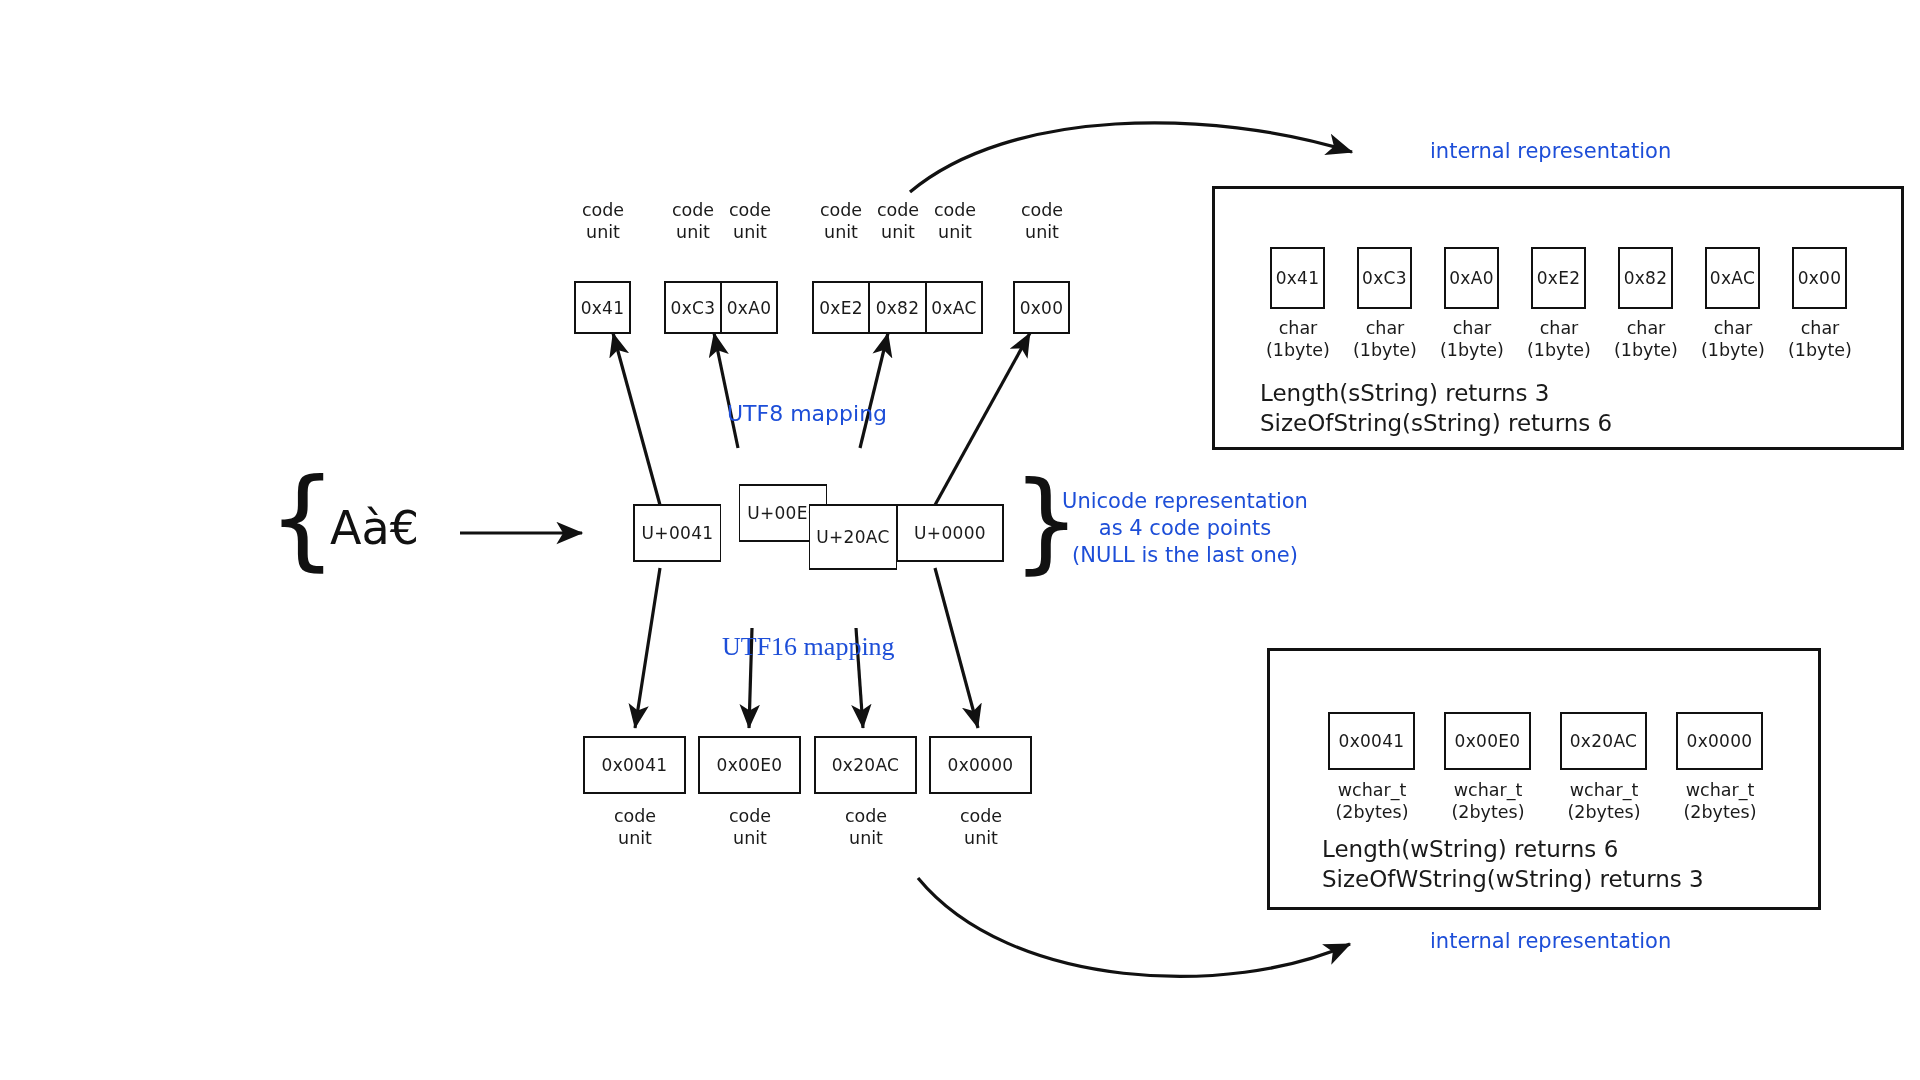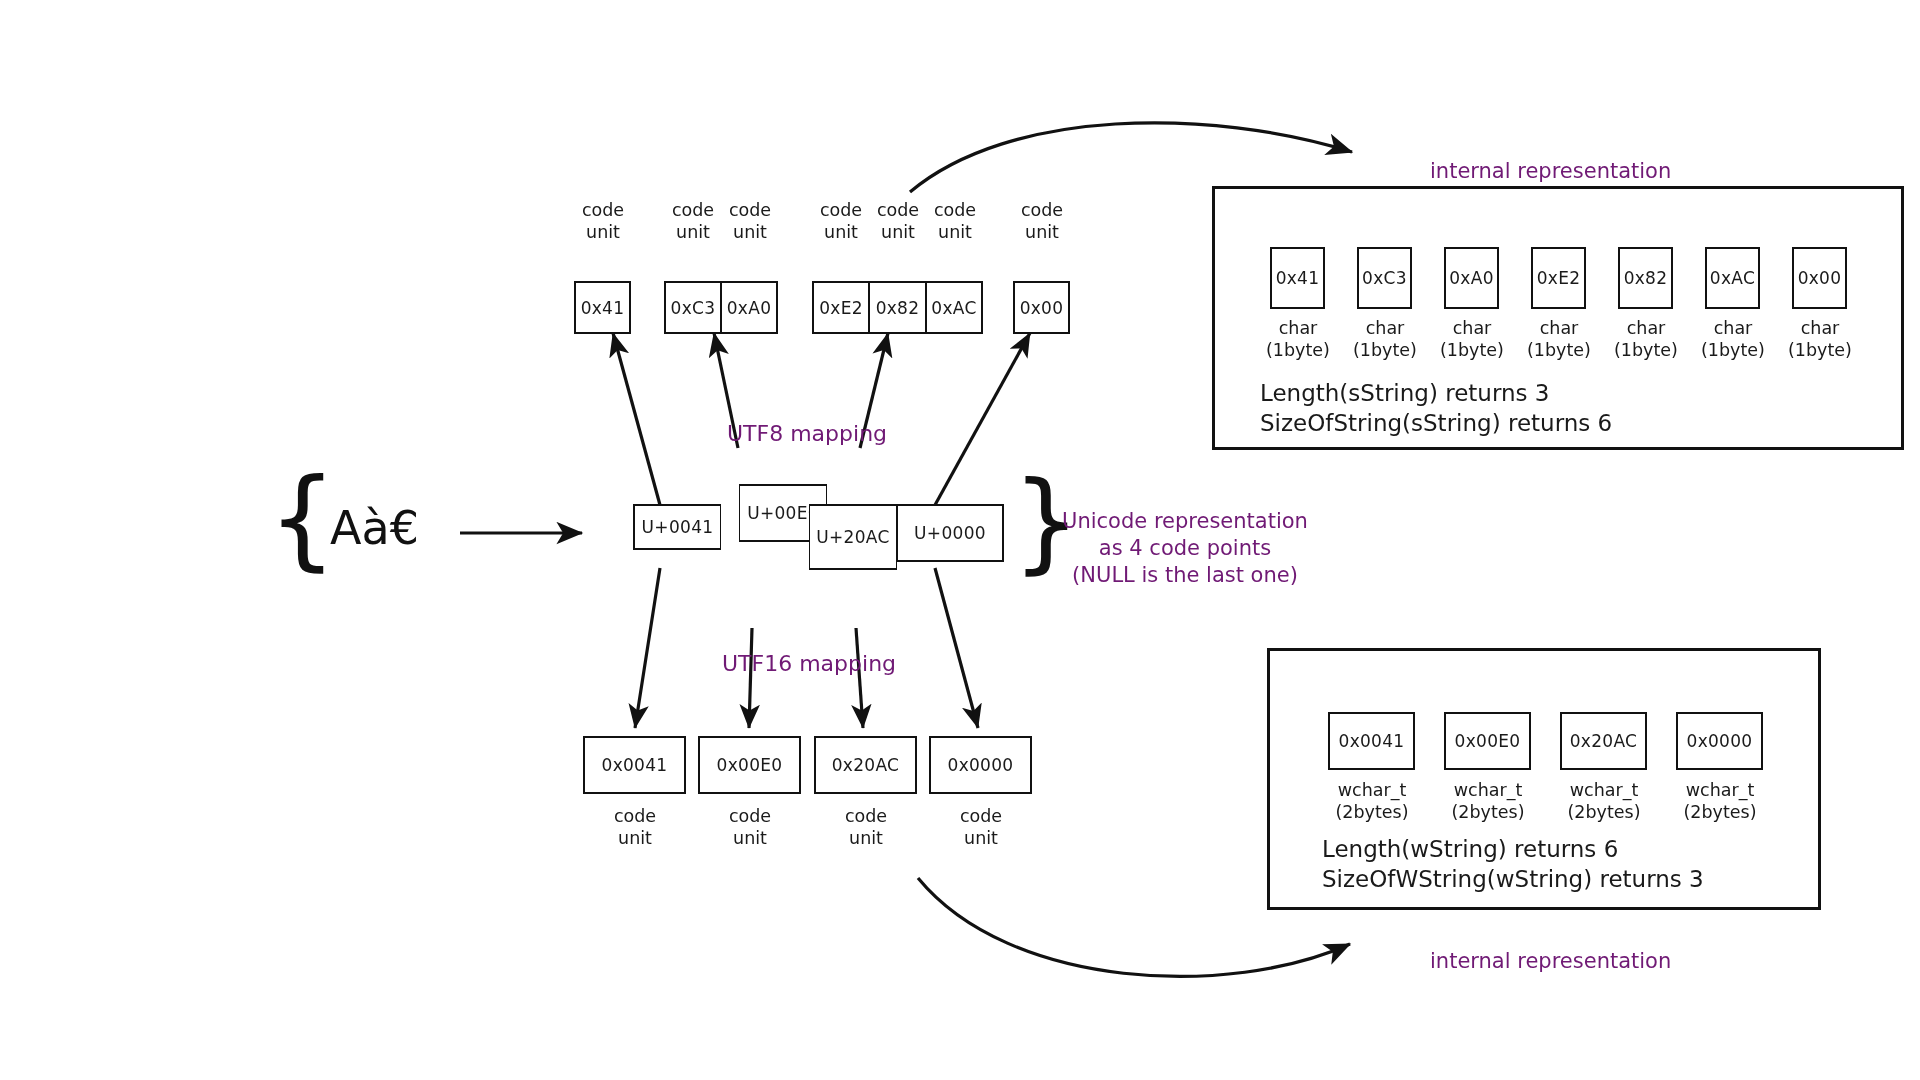--- a/index.html
+++ b/index.html
@@ -44,23 +44,22 @@
     line-height: 1.25;
     color: #1a1a1a;
     white-space: pre-line;
   }
 
   
   .txt {
     position: absolute;
     font-size: 21px;
     line-height: 1.28;
-    color: #701a75;
+    color: #1d4ed8;
     white-space: pre-line;
-    margin-top: 20px;
   }
   .txt.center { text-align: center; }
 
   
   .glyph-sample {
     position: absolute;
     font-size: 46px;
     line-height: 1;
     color: #111;
     white-space: nowrap;
@@ -142,21 +141,21 @@
     <g>
       <path d="M 918,878 C 1010,990 1230,998 1350,944" fill="none" stroke="#111" stroke-width="3.2" marker-end="url(#ah2)"></path>
     </g>
   </svg>
 
 
   <div class="brace" style="left:268px; top:465px;">{</div>
 
   <div class="glyph-sample" style="left:330px; top:505px;">Aà€</div>
 
-  <div class="cell joined-right" style="left:633px; top:504px; width:88px; height:46px;">U+0041</div>
+  <div class="cell joined-right" style="left:633px; top:504px; width:88px; height:58px;">U+0041</div>
   <div class="cell joined-left joined-right" style="left:721px; top:484px; width:88px; height:58px;margin-left:18px;">U+00E0</div>
   <div class="cell joined-left joined-right" style="left:809px; top:504px; width:88px; height:66px;">U+20AC</div>
   <div class="cell joined-left" style="left:897px; top:504px; width:107px; height:58px;">U+0000</div>
 
   <div class="brace" style="left:1012px; top:468px;">}</div>
 
   <div class="txt center" style="left:1055px; top:488px; width:260px;">Unicode representation
 as 4 code points
 (NULL is the last one)</div>
 
@@ -181,21 +180,21 @@
 unit</div>
   <div class="cap" style="left:802px; top:200px; width:78px;">code
 unit</div>
   <div class="cap" style="left:859px; top:200px; width:78px;">code
 unit</div>
   <div class="cap" style="left:916px; top:200px; width:78px;">code
 unit</div>
   <div class="cap" style="left:1003px; top:200px; width:78px;">code
 unit</div>
 
-  <div class="txt" style="left:722px; top:630px; font-size:22px;">UTF16 mapping</div>
+  <div class="txt" style="left:722px; top:630px; font-size:26px;font-family:Liberation Serif, serif;">UTF16 mapping</div>
 
   <div class="cell" style="left:583px; top:736px; width:103px; height:58px;">0x0041</div>
   <div class="cell" style="left:698px; top:736px; width:103px; height:58px;">0x00E0</div>
   <div class="cell" style="left:814px; top:736px; width:103px; height:58px;">0x20AC</div>
   <div class="cell" style="left:929px; top:736px; width:103px; height:58px;">0x0000</div>
 
   <div class="cap" style="left:595px; top:806px; width:80px;">code
 unit</div>
   <div class="cap" style="left:710px; top:806px; width:80px;">code
 unit</div>

